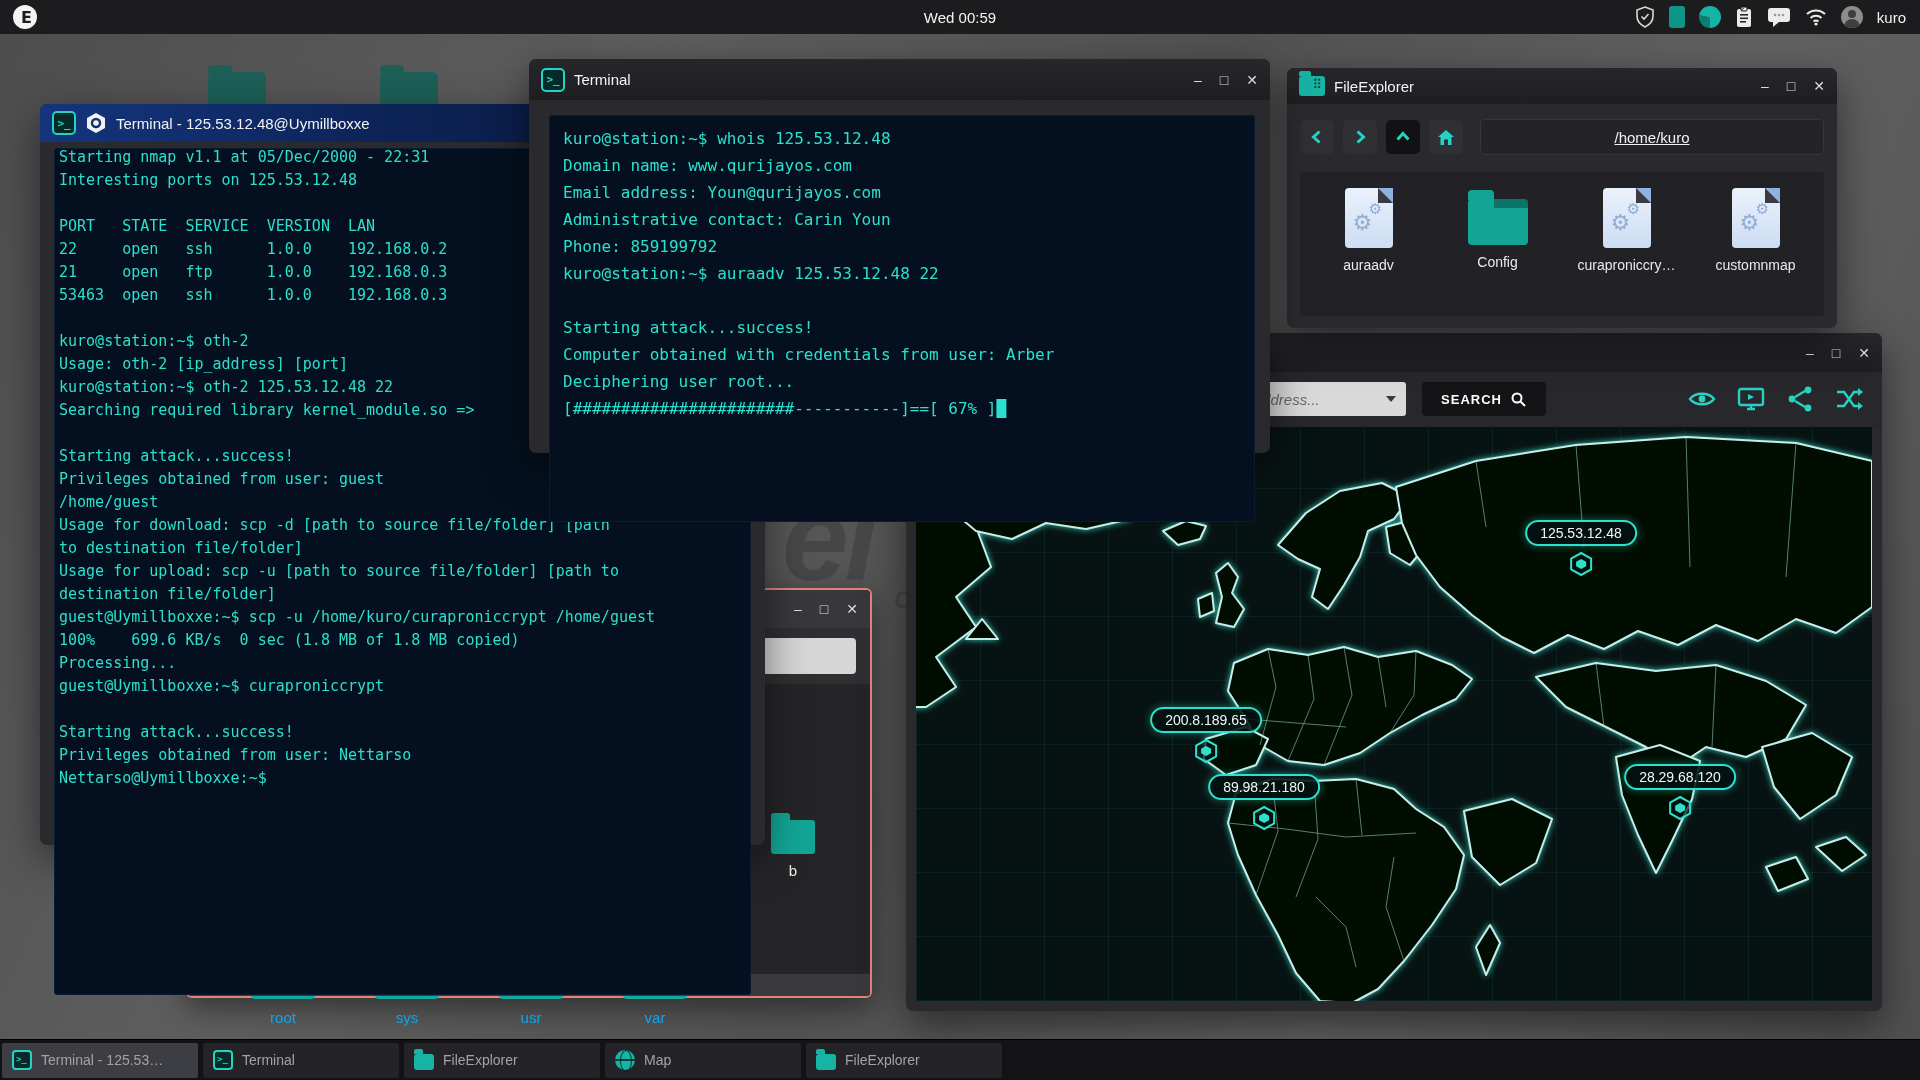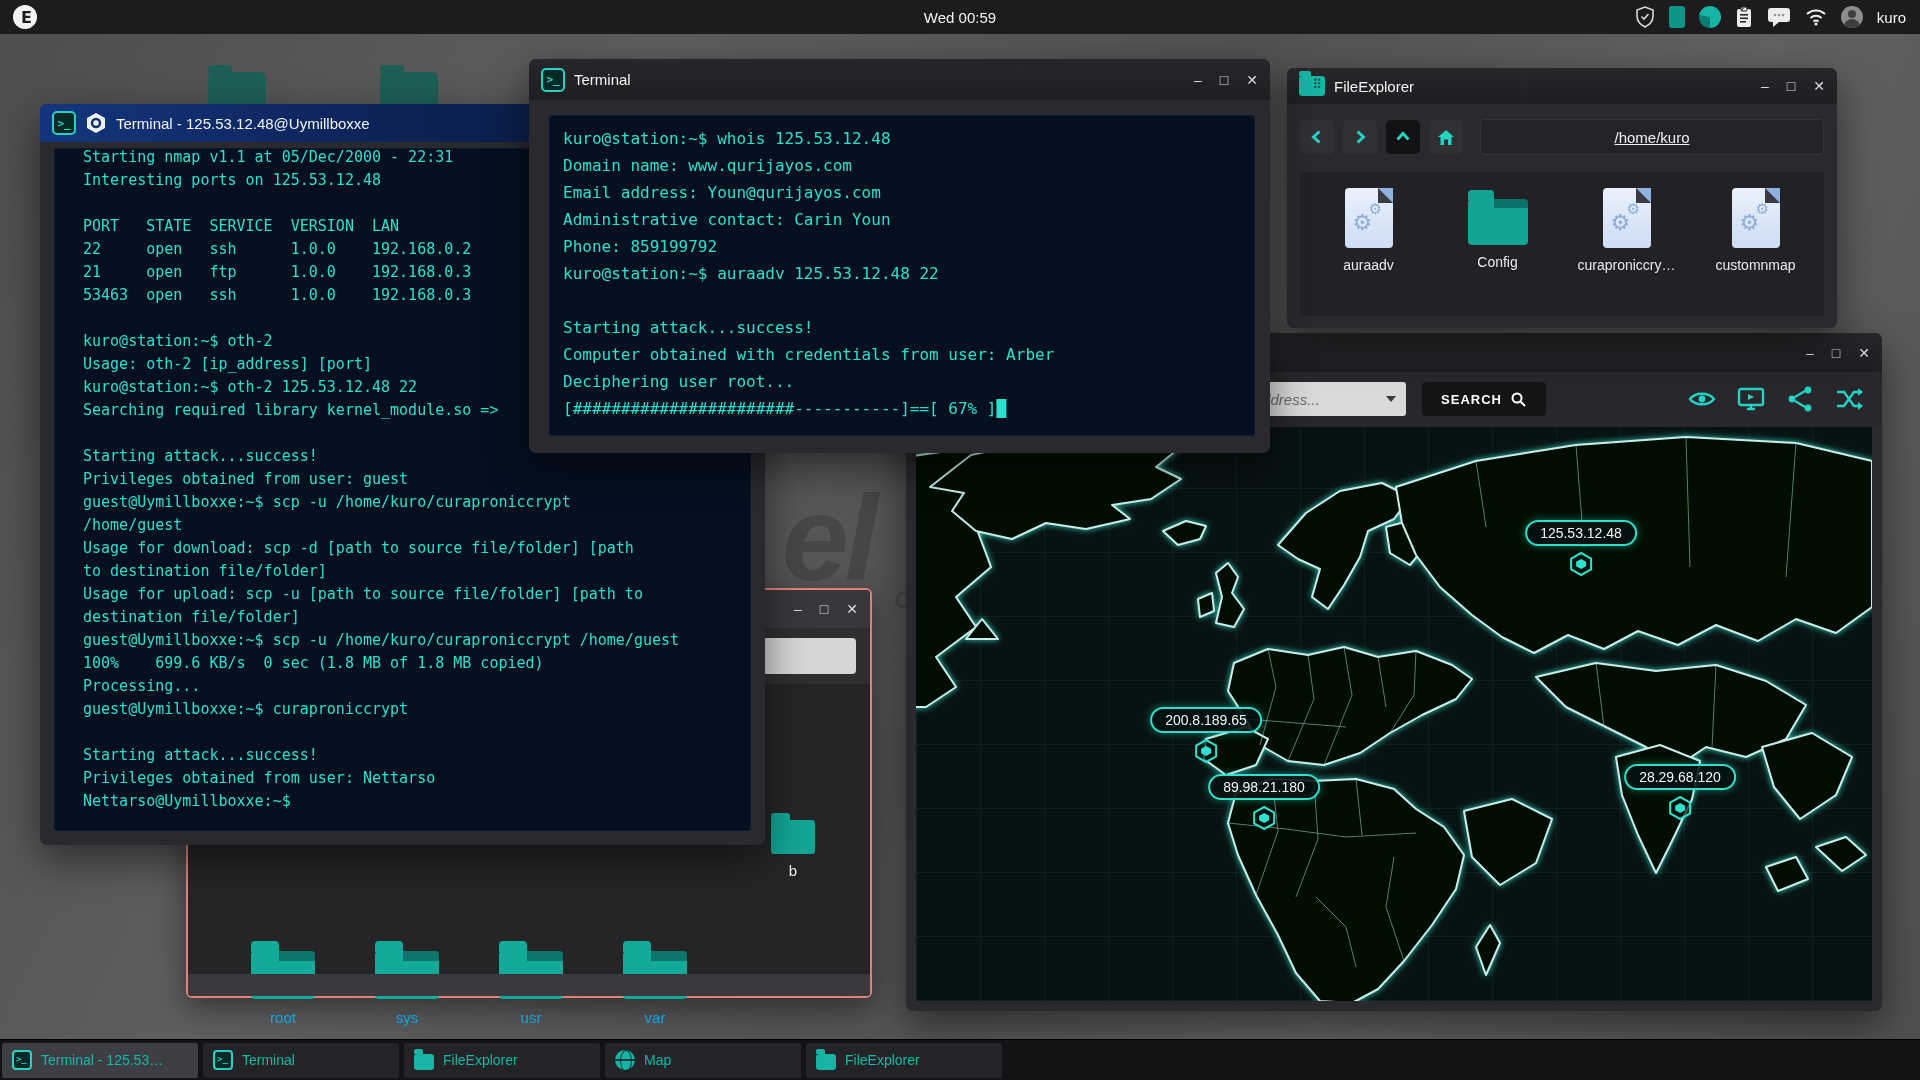--- a/index.html
+++ b/index.html
@@ -40,26 +40,26 @@
 
   
   .tpanel { position:absolute; background:#04101f; border-radius:4px; box-shadow:inset 0 0 0 1px #0b1b33; overflow:hidden; }
   .tline { white-space:pre; color:#2be0cd; }
   .tline[data-b="true"] { font-weight:bold; }
   .remote .tline { font:15px/23px "DejaVu Sans Mono", monospace; height:23px; }
   .local  .tline { font:16px/27px "DejaVu Sans Mono", monospace; height:27px; }
 
   #win-term-remote { left:40px; top:104px; width:725px; height:741px; z-index:10; }
   #win-term-remote .titlebar { background:linear-gradient(90deg,#14357d 0%,#0d2459 45%,#081736 100%); }
-  #win-term-remote .tpanel { left:14px; top:44px; width:697px; height:683px; padding:4px 29px; }
+  #win-term-remote .tpanel { left:14px; top:44px; width:697px; height:847px; padding:4px 5px; }
   #win-term-remote .tlines { margin-top:-6px; }
 
   #win-term-local { left:529px; top:59px; width:741px; height:394px; z-index:20; }
   #win-term-local .titlebar { height:41px; }
-  #win-term-local .tpanel { left:20px; top:56px; width:706px; height:321px; padding:10px 14px; }
+  #win-term-local .tpanel { left:20px; top:56px; width:706px; height:407px; padding:10px 14px; }
 
   
   #win-fe { left:1287px; top:68px; width:550px; height:260px; z-index:15; }
   #win-fe .titlebar { height:36px; }
   .fe-folder-ico { width:26px; height:20px; flex:0 0 26px; background:#17b3a4; border-radius:3px; position:relative; }
   .fe-folder-ico::before { content:""; position:absolute; top:-5px; left:0; width:12px; height:5px; background:#17b3a4; border-radius:2px 2px 0 0; }
   .fe-folder-ico::after { content:"⠿"; position:absolute; right:3px; top:1px; color:#063b36; font-size:13px; }
   .fe-toolbar { position:absolute; left:0; top:36px; right:0; height:66px; display:flex; align-items:center; padding:0 13px; gap:9px; }
   .navbtn { width:34px; height:34px; border-radius:5px; background:#303034; display:flex; align-items:center; justify-content:center; }
   .navbtn.pressed { background:#121214; }
@@ -119,21 +119,21 @@
   .rfolder { width:90px; display:flex; flex-direction:column; align-items:center; }
   .rfolder .ficon { width:64px; height:48px; background:#13a99b; border-radius:4px; margin-top:12px; position:relative; }
   .rfolder .ficon::before { content:""; position:absolute; top:-10px; left:0; width:28px; height:11px; background:#13a99b; border-radius:4px 4px 0 0; }
   .rfolder .ficon::after { content:""; position:absolute; top:0; left:28px; right:0; height:10px; background:rgba(0,0,0,.3); border-radius:0 4px 0 0; }
   .rfolder .lbl { margin-top:10px; font-size:15px; color:#0ea5e9; }
 
   
   .taskbar { position:absolute; left:0; bottom:0; width:1920px; height:41px; background:#131316; z-index:60;
     display:flex; align-items:center; gap:5px; padding:0 2px; border-top:1px solid #000; }
   .task-item { width:196px; height:35px; background:#242428; border-radius:2px; display:flex; align-items:center; gap:9px;
-    padding:0 10px; color:#14b8a6; font-size:14px; }
+    padding:0 10px; color:#a3a3a3; font-size:14px; }
   .task-item[data-active="true"] { background:#3d3d44; }
   .task-item .tlabel { overflow:hidden; text-overflow:ellipsis; white-space:nowrap; }
   .ticon { width:20px; height:20px; flex:0 0 20px; position:relative; }
   .task-item[data-icon="terminal"] .ticon { border:2px solid #24d3c3; border-radius:4px; background:#062a28; }
   .task-item[data-icon="terminal"] .ticon::before { content:">_"; position:absolute; left:2px; top:2px; color:#24d3c3; font:bold 9px "DejaVu Sans Mono", monospace; }
   .task-item[data-icon="folder"] .ticon { background:#17b3a4; border-radius:3px; height:16px; margin-top:3px; }
   .task-item[data-icon="folder"] .ticon::before { content:""; position:absolute; top:-5px; left:0; width:9px; height:5px; background:#17b3a4; border-radius:2px 2px 0 0; }
   .task-item[data-icon="map"] .ticon { background:#17b3a4; border-radius:50%; }
   .task-item[data-icon="map"] .ticon::before { content:""; position:absolute; left:5px; top:0; width:10px; height:20px; border:1.5px solid rgba(4,40,36,.85); border-radius:50%; }
   .task-item[data-icon="map"] .ticon::after { content:""; position:absolute; left:0; top:9px; width:20px; height:1.8px; background:rgba(4,40,36,.85); }
@@ -366,21 +366,20 @@
           <div class="tline">21     open   ftp      1.0.0    192.168.0.3</div>
           <div class="tline">53463  open   ssh      1.0.0    192.168.0.3</div>
           <div class="tline" data-t=""></div>
           <div class="tline" data-t="kuro@station:~$ oth-2">kuro@station:~$ oth-2</div>
           <div class="tline" data-b="true">Usage: oth-2 [ip_address] [port]</div>
           <div class="tline">kuro@station:~$ oth-2 125.53.12.48 22</div>
           <div class="tline">Searching required library kernel_module.so =&gt;</div>
           <div class="tline" data-t=""></div>
           <div class="tline">Starting attack...success!</div>
           <div class="tline">Privileges obtained from user: guest</div>
-          <div class="tline">guest@Uymillboxxe:~$ scp -u /home/kuro/curaproniccrypt</div>
           <div class="tline" data-t="/home/guest">/home/guest</div>
           <div class="tline" data-b="true">Usage for download: scp -d [path to source file/folder] [path</div>
           <div class="tline" data-b="true">to destination file/folder]</div>
           <div class="tline">Usage for upload: scp -u [path to source file/folder] [path to</div>
           <div class="tline">destination file/folder]</div>
           <div class="tline">guest@Uymillboxxe:~$ scp -u /home/kuro/curaproniccrypt /home/guest</div>
           <div class="tline">100%    699.6 KB/s  0 sec (1.8 MB of 1.8 MB copied)</div>
           <div class="tline" data-t="Processing...">Processing...</div>
           <div class="tline">guest@Uymillboxxe:~$ curaproniccrypt</div>
           <div class="tline" data-t=""></div>

